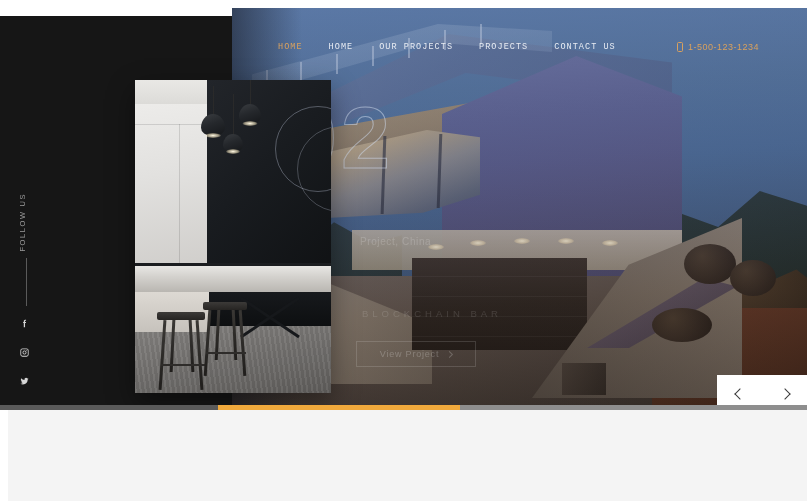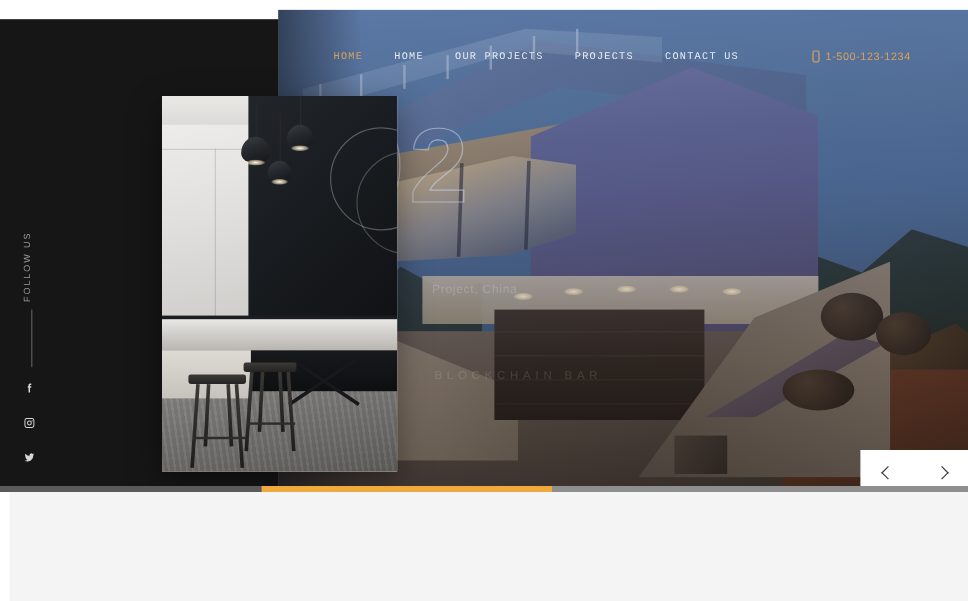--- a/index.html
+++ b/index.html
@@ -270,20 +270,24 @@
     </div>
 
     <div class="wedge"></div>
 
     <div class="sidebar"></div>
 
     <div class="wm">02</div>
 
     <div class="ov ov-loc">Project, China</div>
     <div class="ov ov-sub">BLOCKCHAIN BAR</div>
+    <div class="ov-btn">
+      <span>View Project</span>
+      <i></i>
+    </div>
 
     <div class="card">
       <div class="k-wall-light"></div>
       <div class="k-wall-top"></div>
       <div class="k-wall-dark"></div>
       <div class="k-seam" style="left:0;top:44px;width:74px;height:1px;"></div>
       <div class="k-seam" style="left:44px;top:44px;width:1px;height:142px;"></div>
       <div class="k-ring"></div>
       <div class="k-ring2"></div>
 

